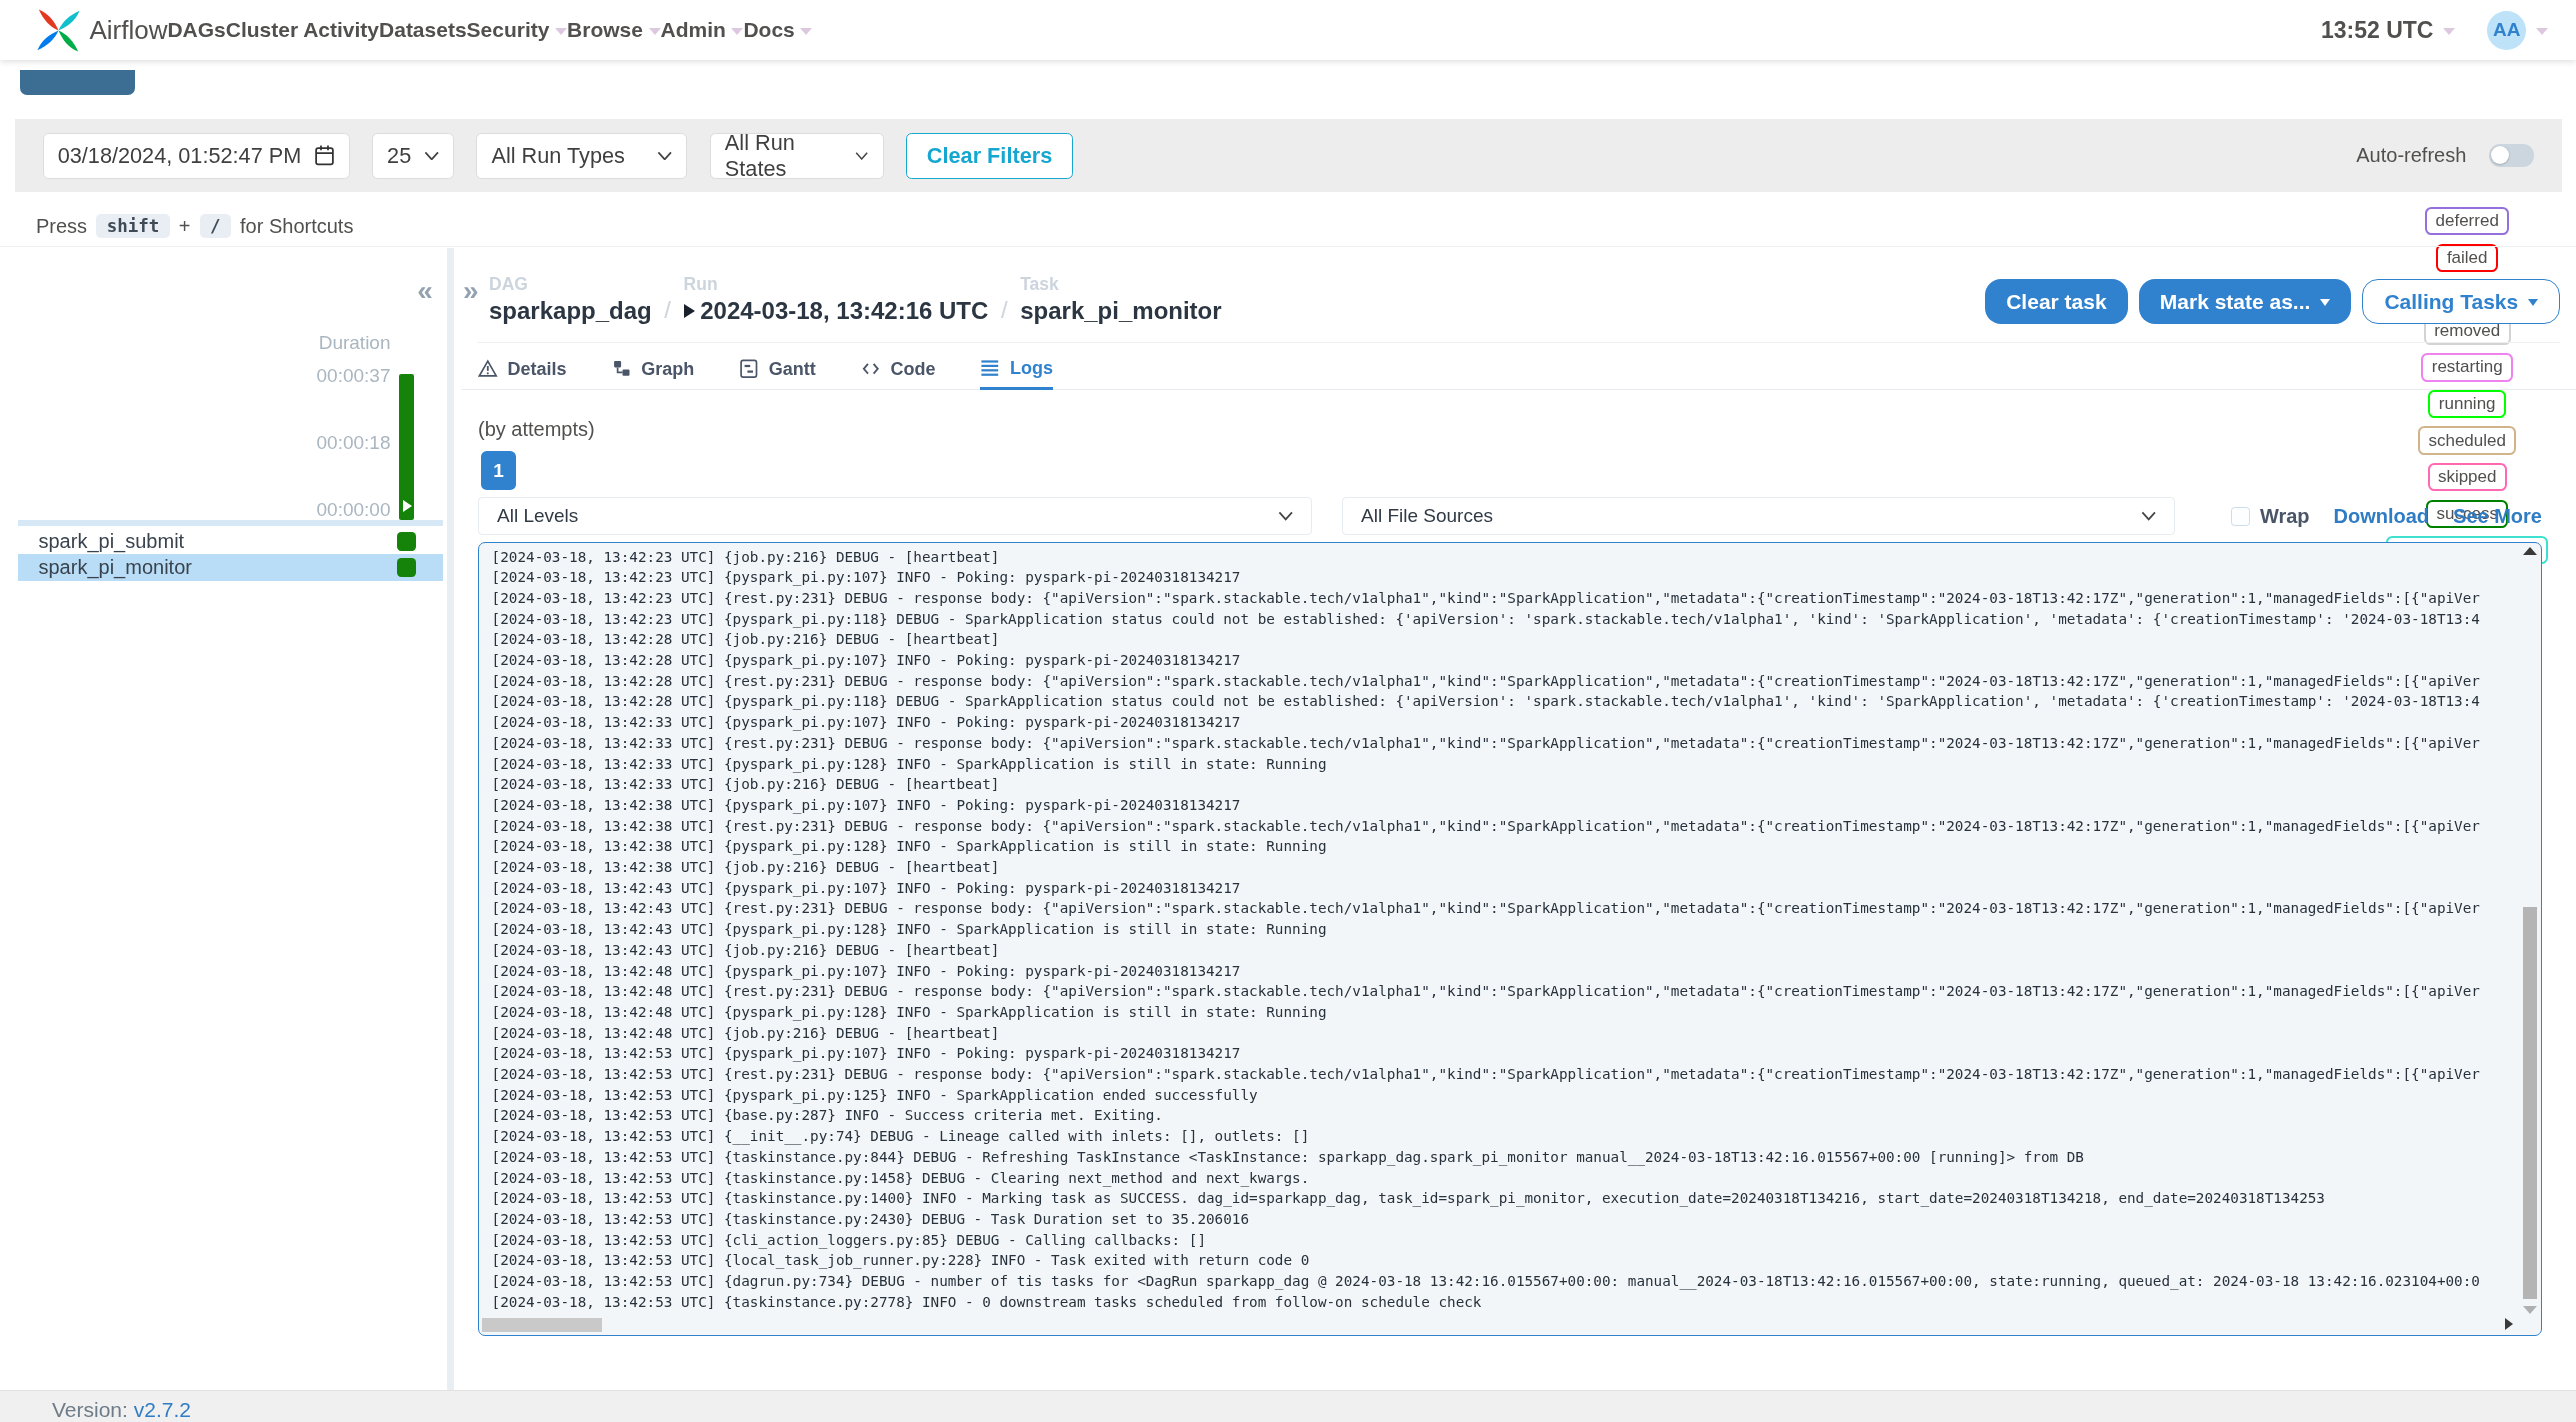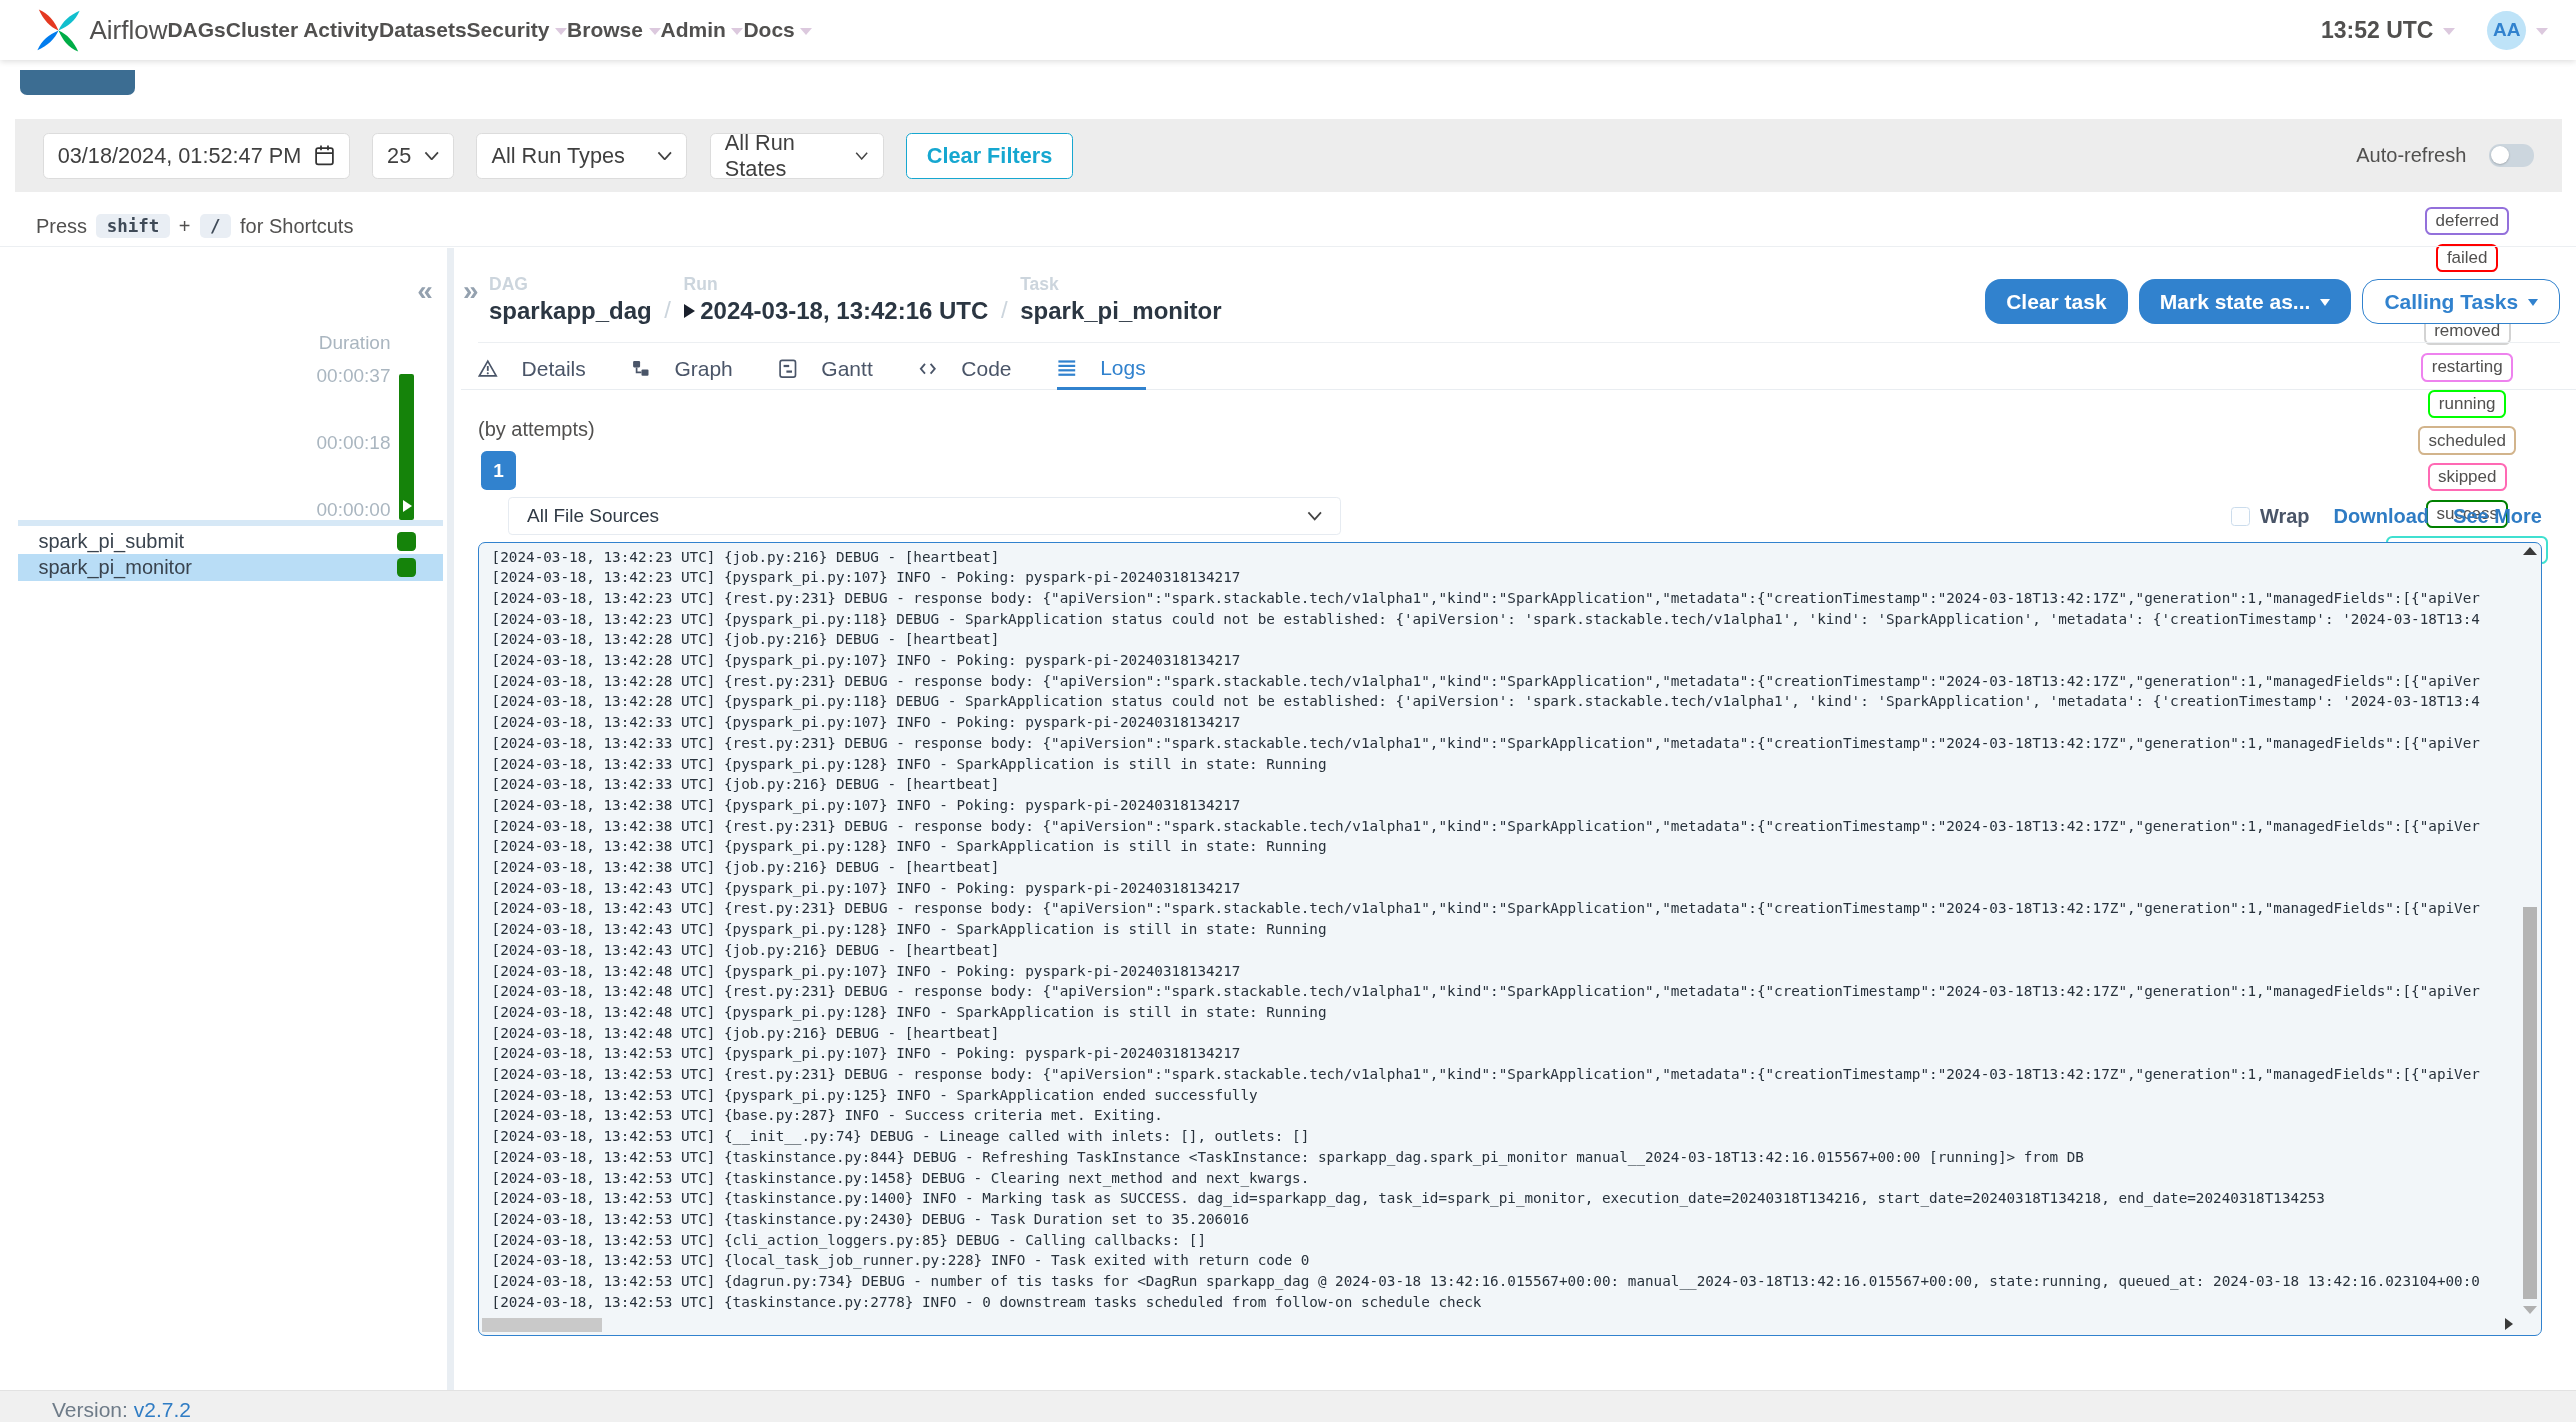--- a/index.html
+++ b/index.html
@@ -87,21 +87,21 @@
   .btn { height:45px; border-radius:16px; font-size:21px; font-weight:700; font-family:inherit;
          display:flex; align-items:center; gap:9.8px; padding:0 21px; cursor:pointer; border:none; }
   .btn-solid { background:#3182ce; color:#fff; }
   .btn-outline { background:#fff; color:#3182ce; border:1.4px solid #3182ce; }
   .caret-btn { width:0; height:0; border-left:5.6px solid transparent; border-right:5.6px solid transparent; border-top:7px solid currentColor; margin-top:2.8px; }
   .header-divider { position:absolute; left:478px; right:16px; top:342px; height:1.4px; background:#eceff2; }
 
   
   .tabs-row { position:absolute; left:461px; right:0; top:349px; height:41px; border-bottom:1.4px solid #e9edf1;
               display:flex; align-items:stretch; gap:45px; padding-left:17px; }
-  .tab { display:flex; align-items:center; gap:24px; font-size:21px; font-weight:400; color:#4a5568; cursor:pointer; }
+  .tab { display:flex; align-items:center; gap:10px; font-size:18px; font-weight:700; color:#4a5568; cursor:pointer; }
   .tab svg { display:block; }
   .tab.active { color:#3182ce; border-bottom:3.5px solid #3182ce; margin-bottom:-1.4px; }
 
   
   .by-attempts { position:absolute; left:478px; top:418px; font-size:20px; color:#51504f; }
   .attempt-btn { position:absolute; left:481px; top:451px; width:35px; height:39px; background:#3182ce; color:#fff;
                  border:none; border-radius:5.6px; font-size:19px; font-weight:600; cursor:pointer; }
   .log-controls { position:absolute; left:478px; right:34px; top:497px; height:38px; display:flex; align-items:center; }
   .log-select { height:38px; background:#fff; border:1.4px solid #e6ebf1; border-radius:4.2px;
                 display:flex; align-items:center; justify-content:space-between; padding:0 18px;
@@ -373,20 +373,26 @@
       <line x1="2" y1="23.9" x2="26" y2="23.9" stroke="currentColor" stroke-width="3.2"></line>
     </svg>
     <span>Logs</span>
   </div>
 </div>
 
 <div class="by-attempts">(by attempts)</div>
 <button class="attempt-btn">1</button>
 
 <div class="log-controls">
+  <div class="log-select sel-levels">
+    <span>All Levels</span>
+    <svg width="15.4" height="9.8" viewBox="0 0 22 14">
+      <polyline points="2,2 11,12 20,2" fill="none" stroke="#444" stroke-width="2.5"></polyline>
+    </svg>
+  </div>
   <div class="log-select sel-sources">
     <span>All File Sources</span>
     <svg width="15.4" height="9.8" viewBox="0 0 22 14">
       <polyline points="2,2 11,12 20,2" fill="none" stroke="#444" stroke-width="2.5"></polyline>
     </svg>
   </div>
   <div class="lc-tail">
     <div class="wrap-group">
       <span class="checkbox"></span>
       <span class="wrap-label">Wrap</span>

